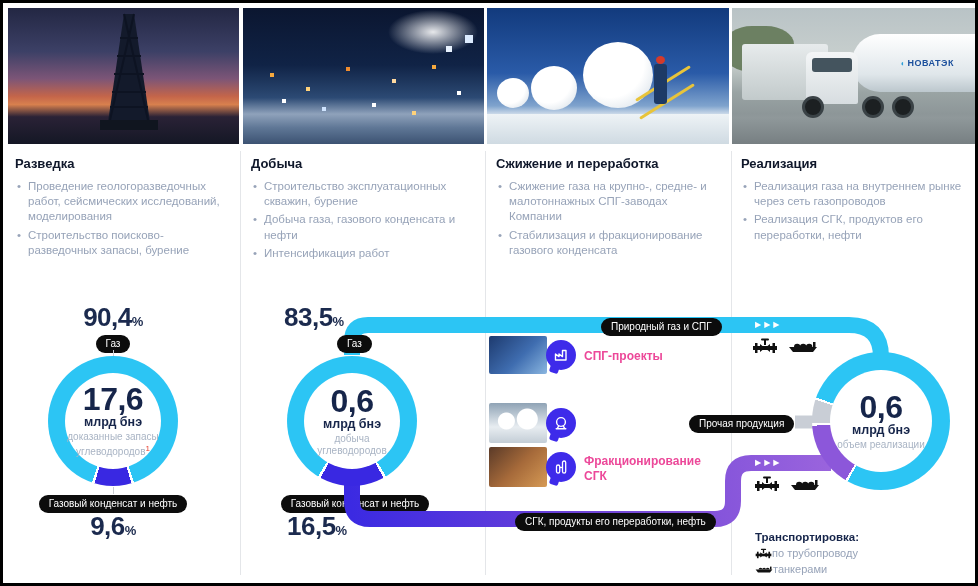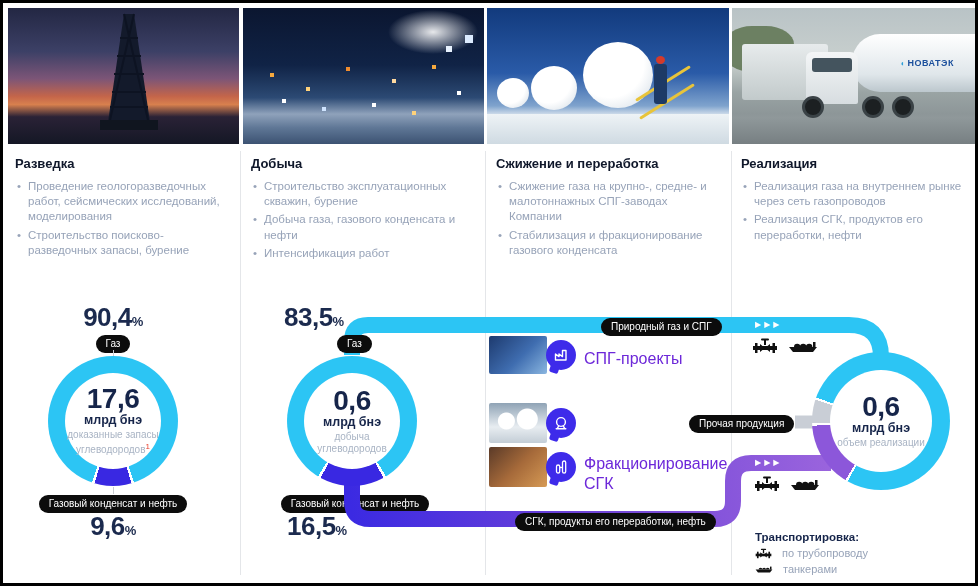--- a/index.html
+++ b/index.html
@@ -43,43 +43,43 @@
   .bullets li{position:relative;font-size:11.5px;line-height:1.32;color:#97a3b8;padding-left:13px;margin-bottom:3px;}
   .bullets li:before{content:"•";position:absolute;left:2px;top:0;color:#97a3b8;}
   
   .pct{font-size:26px;font-weight:bold;color:#1b2a4e;letter-spacing:-.5px;}
   .pct small{font-size:13px;font-weight:bold;}
   .pill{display:inline-block;background:#0c0c0c;color:#fff;font-size:10px;line-height:1;padding:4px 10px;border-radius:12px;white-space:nowrap;}
   .pill-abs{position:absolute;z-index:3;}
   .cwrap{position:absolute;text-align:center;}
   .donut{position:absolute;border-radius:50%;z-index:2;display:flex;align-items:center;justify-content:center;}
   .hole{background:#fff;border-radius:50%;display:flex;align-items:center;justify-content:center;text-align:center;}
-  .d-val{font-size:28px;font-weight:bold;color:#16254a;line-height:1;letter-spacing:-.5px;}
+  .d-val{font-size:32px;font-weight:bold;color:#16254a;line-height:1;letter-spacing:-.5px;}
   .d-unit{font-size:12.5px;font-weight:bold;color:#16254a;line-height:1.2;}
   .d-desc{font-size:10px;color:#a9b4c4;line-height:1.25;margin-top:1px;}
   .d-desc sup{color:#e8402f;font-size:8px;}
   .tick{position:absolute;width:1px;background:#c9ccd2;z-index:1;}
   
   .thumb{position:absolute;left:486px;width:58px;border-radius:2px;z-index:1;}
   .th1{background:linear-gradient(135deg,#1d3a6e,#3f6db0 55%,#8ab6e0);}
   .th2{background:
         radial-gradient(circle at 30% 45%,#ffffff 0 8px,rgba(255,255,255,0) 9px),
         radial-gradient(circle at 66% 40%,#ffffff 0 10px,rgba(255,255,255,0) 11px),
         linear-gradient(180deg,#8fa3b5,#e8edf1 60%,#c3cdd6);}
   .th3{background:linear-gradient(135deg,#5a3a28,#a66a3a 50%,#d69a55);}
   .picon{position:absolute;width:30px;height:30px;border-radius:50%;background:#3e2bea;z-index:2;display:flex;align-items:center;justify-content:center;}
   .picon:after{content:"";position:absolute;left:4px;bottom:-3px;width:9px;height:9px;background:#3e2bea;border-radius:2px;transform:rotate(18deg);z-index:-1;}
-  .plabel{position:absolute;font-size:16px;font-weight:normal;color:#6d28d9;line-height:1.25;z-index:2;}
+  .plabel{position:absolute;font-size:12px;font-weight:bold;color:#ec4899;line-height:1.25;z-index:2;}
   
   #pipes{position:absolute;left:0;top:0;z-index:1;}
   .arrows{position:absolute;z-index:2;color:#fff;font-size:8px;letter-spacing:3px;line-height:1;}
   .ticons{position:absolute;z-index:2;display:flex;gap:8px;align-items:flex-end;}
   
   .leg-title{font-size:11.5px;font-weight:bold;color:#16254a;}
-  .leg-item{display:flex;align-items:center;gap:10px;font-size:11px;color:#97a3b8;margin-top:4px;}
+  .leg-item{display:flex;align-items:center;gap:0;font-size:11px;color:#97a3b8;margin-top:4px;}
 </style>
 </head>
 <body>
 
 <div id="stage">
 
   <div class="photo ph1" style="left:5px;width:231px;">
     <svg class="rig" width="70" height="128" viewBox="0 0 70 128">
       <polygon points="30,2 40,2 56,110 14,110" fill="#131a2b"></polygon>
       <path d="M16,95 L54,95 M18,80 L52,80 M20,62 L50,62 M23,44 L47,44 M26,26 L44,26 M30,2 L54,108 M40,2 L16,108" stroke="#0d1322" stroke-width="2" fill="none"></path>

